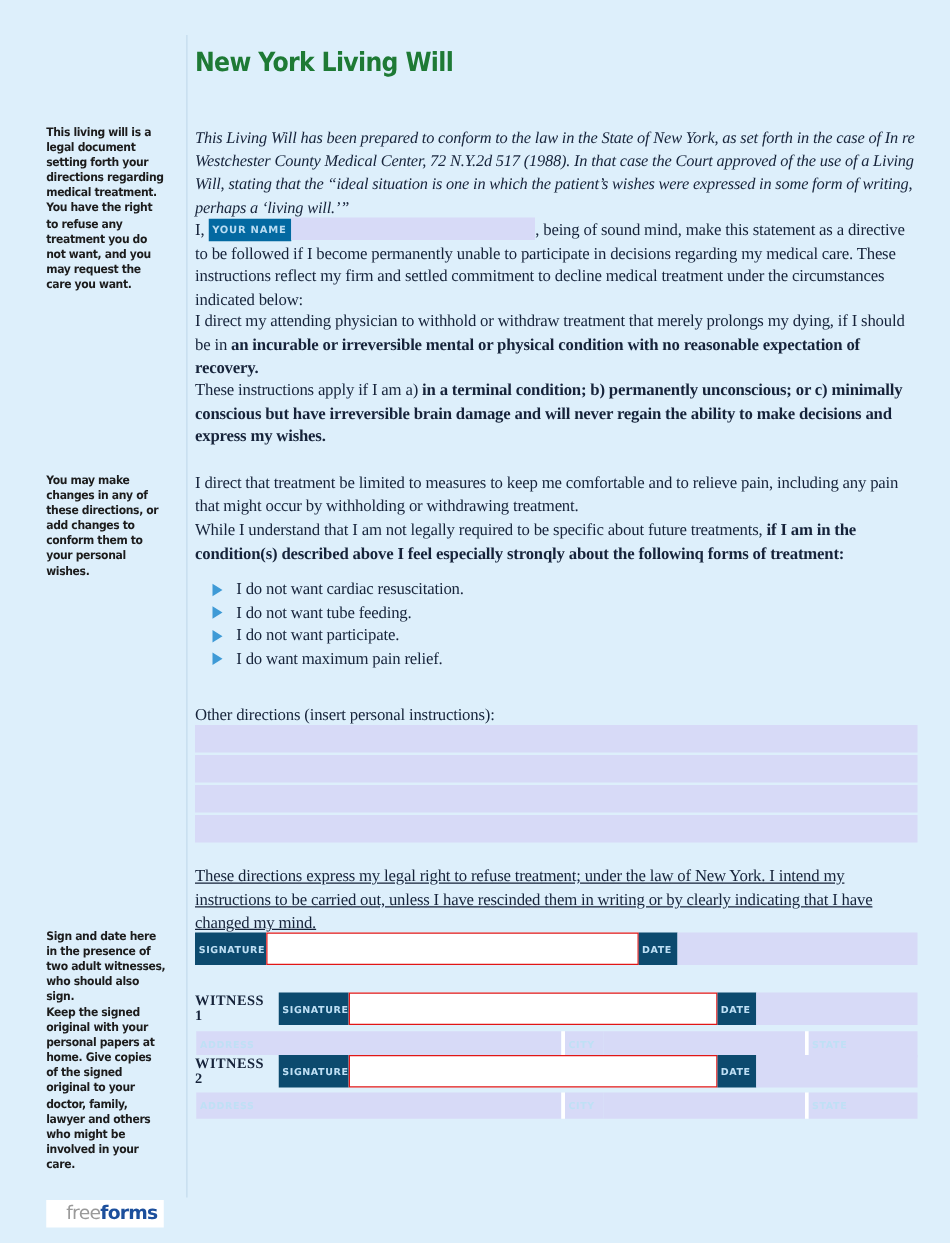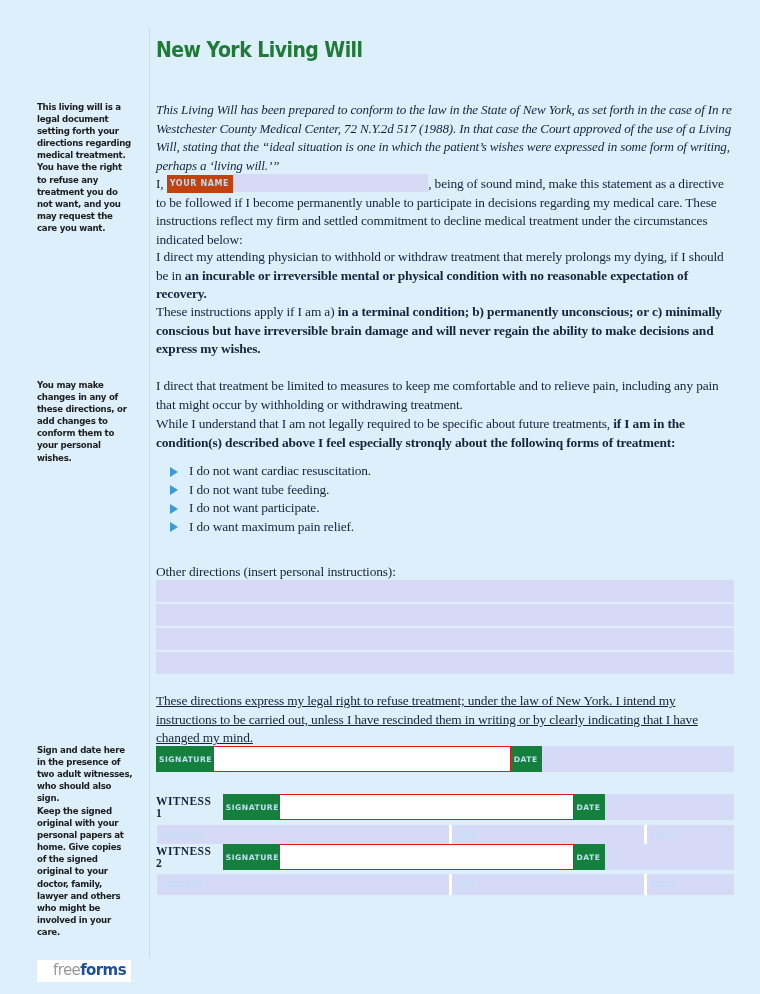--- a/index.html
+++ b/index.html
@@ -90,21 +90,21 @@
   #para-withhold{top:248px;}
   #para-apply{top:303px;}
   #para-comfort{top:377px;}
   #para-understand{top:415px;}
   #para-otherdir{top:563px;}
   #para-closing{top:692px;text-decoration:underline;}
 
   
   .inline-label{
     display:inline-block;
-    background:#c2410c;
+    background:#0369a1;
     color:#b9dcf2;
     font-family:"DejaVu Sans", sans-serif;
     font-weight:bold;
     font-size:8px;
     letter-spacing:0.6px;
     padding:4px 4px 4px 3px;
     vertical-align:2px;
     line-height:10px;
   }
   .inline-field{
@@ -165,21 +165,21 @@
     font-size:11.5px;
     letter-spacing:0.4px;
     color:#16233a;
     display:flex;align-items:center;
     padding-right:6px;
     font-variant:small-caps;
     text-transform:uppercase;
     background:#ddeffb;
   }
   .flabel{
-    background:#15803d;
+    background:#0c4a6e;
     color:#bfe0f5;
     font-family:"DejaVu Sans", sans-serif;
     font-weight:bold;
     font-size:7.6px;
     letter-spacing:0.5px;
     display:flex;align-items:center;
     padding:0 3px;
     white-space:nowrap;
     overflow:hidden;
   }

